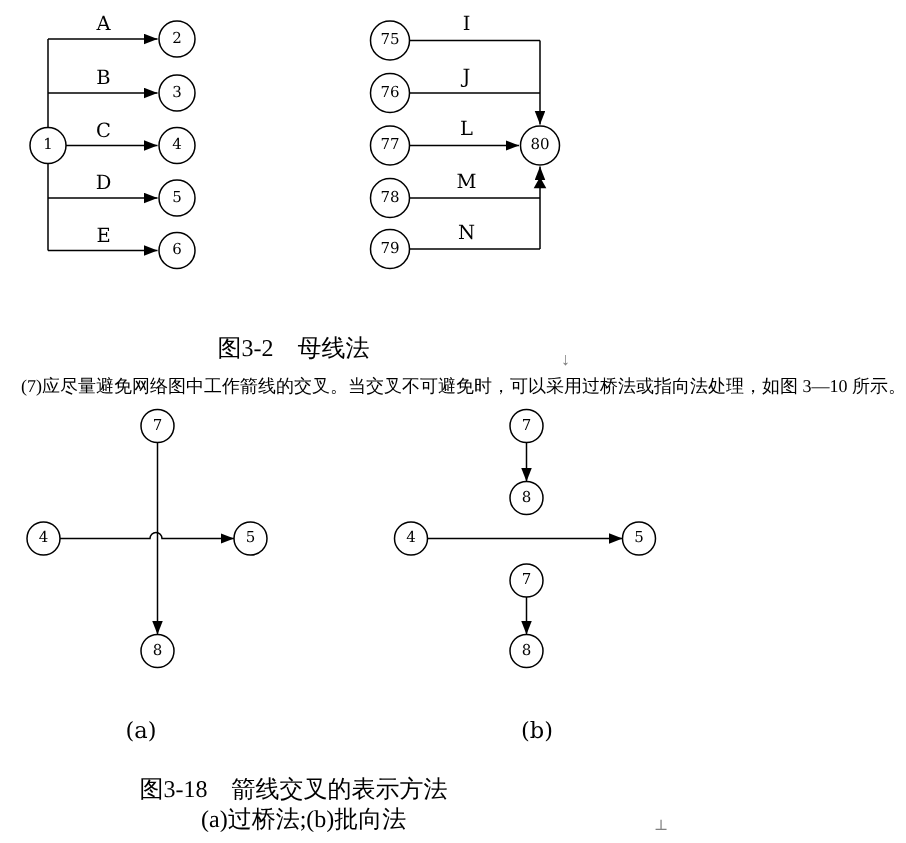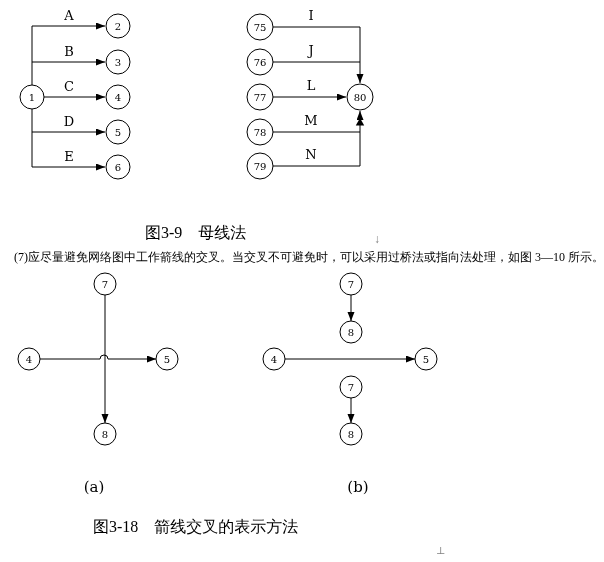--- a/index.html
+++ b/index.html
@@ -124,24 +124,25 @@
       <text class="num" x="351" y="332">8</text>
       <text class="num" x="274" y="359">4</text>
       <text class="num" x="426" y="359">5</text>
       <text class="num" x="351" y="387">7</text>
       <text class="num" x="351" y="434">8</text>
 
       <text class="sublbl" x="358" y="492">(b)</text>
     </g>
   </svg>
 
-  <div class="abs caption" style="left:145px;top:224px;">图3-9　母线法</div>
+  <div class="abs caption" style="left:145px;top:224px;">图3-2　母线法</div>
 
   <div class="abs gray" style="left:374px;top:233px;font-size:12px;">↓</div>
 
   <div class="abs para" style="left:14px;top:251px;">(7)应尽量避免网络图中工作箭线的交叉。当交叉不可避免时，可以采用过桥法或指向法处理，如图 3—10 所示。</div>
 
   <div class="abs caption" style="left:93px;top:518px;">图3-18　箭线交叉的表示方法</div>
 
+  <div class="abs caption" style="left:134px;top:538px;">(a)过桥法;(b)批向法</div>
 
   <div class="abs gray" style="left:436px;top:545px;font-size:10px;">⊥</div>
 
 </div>
 
 </body></html>

